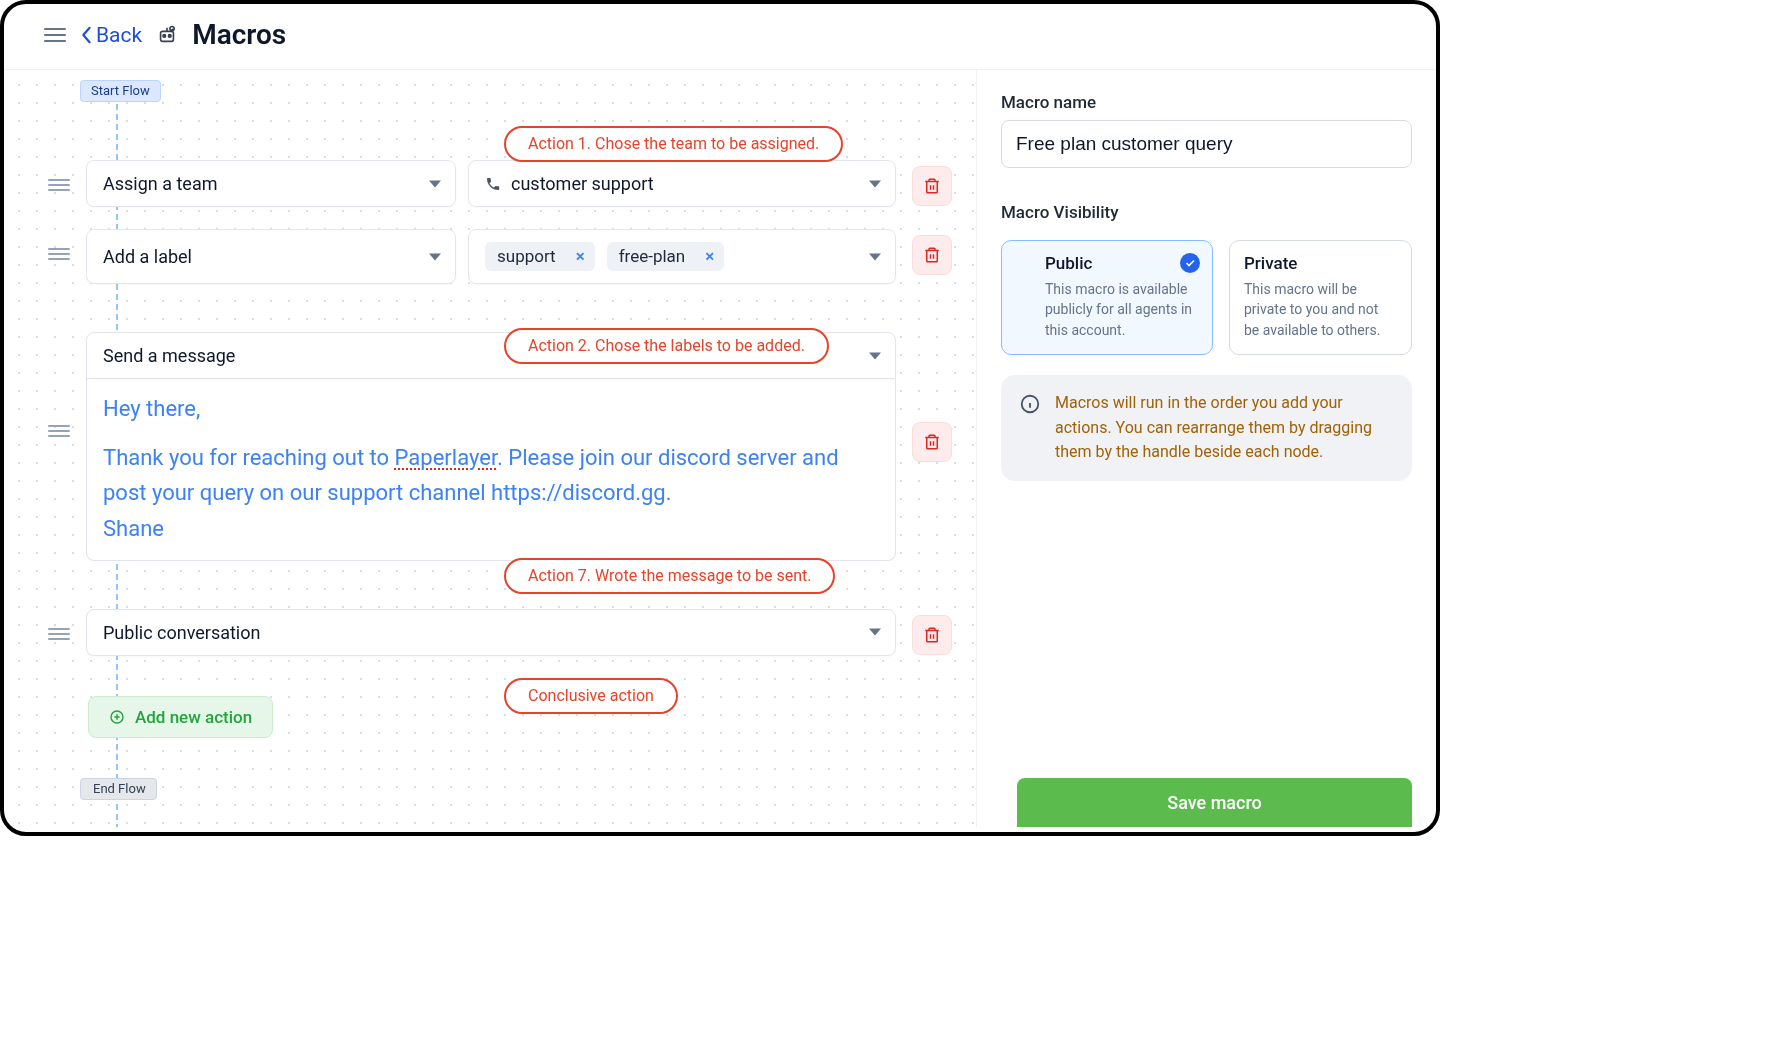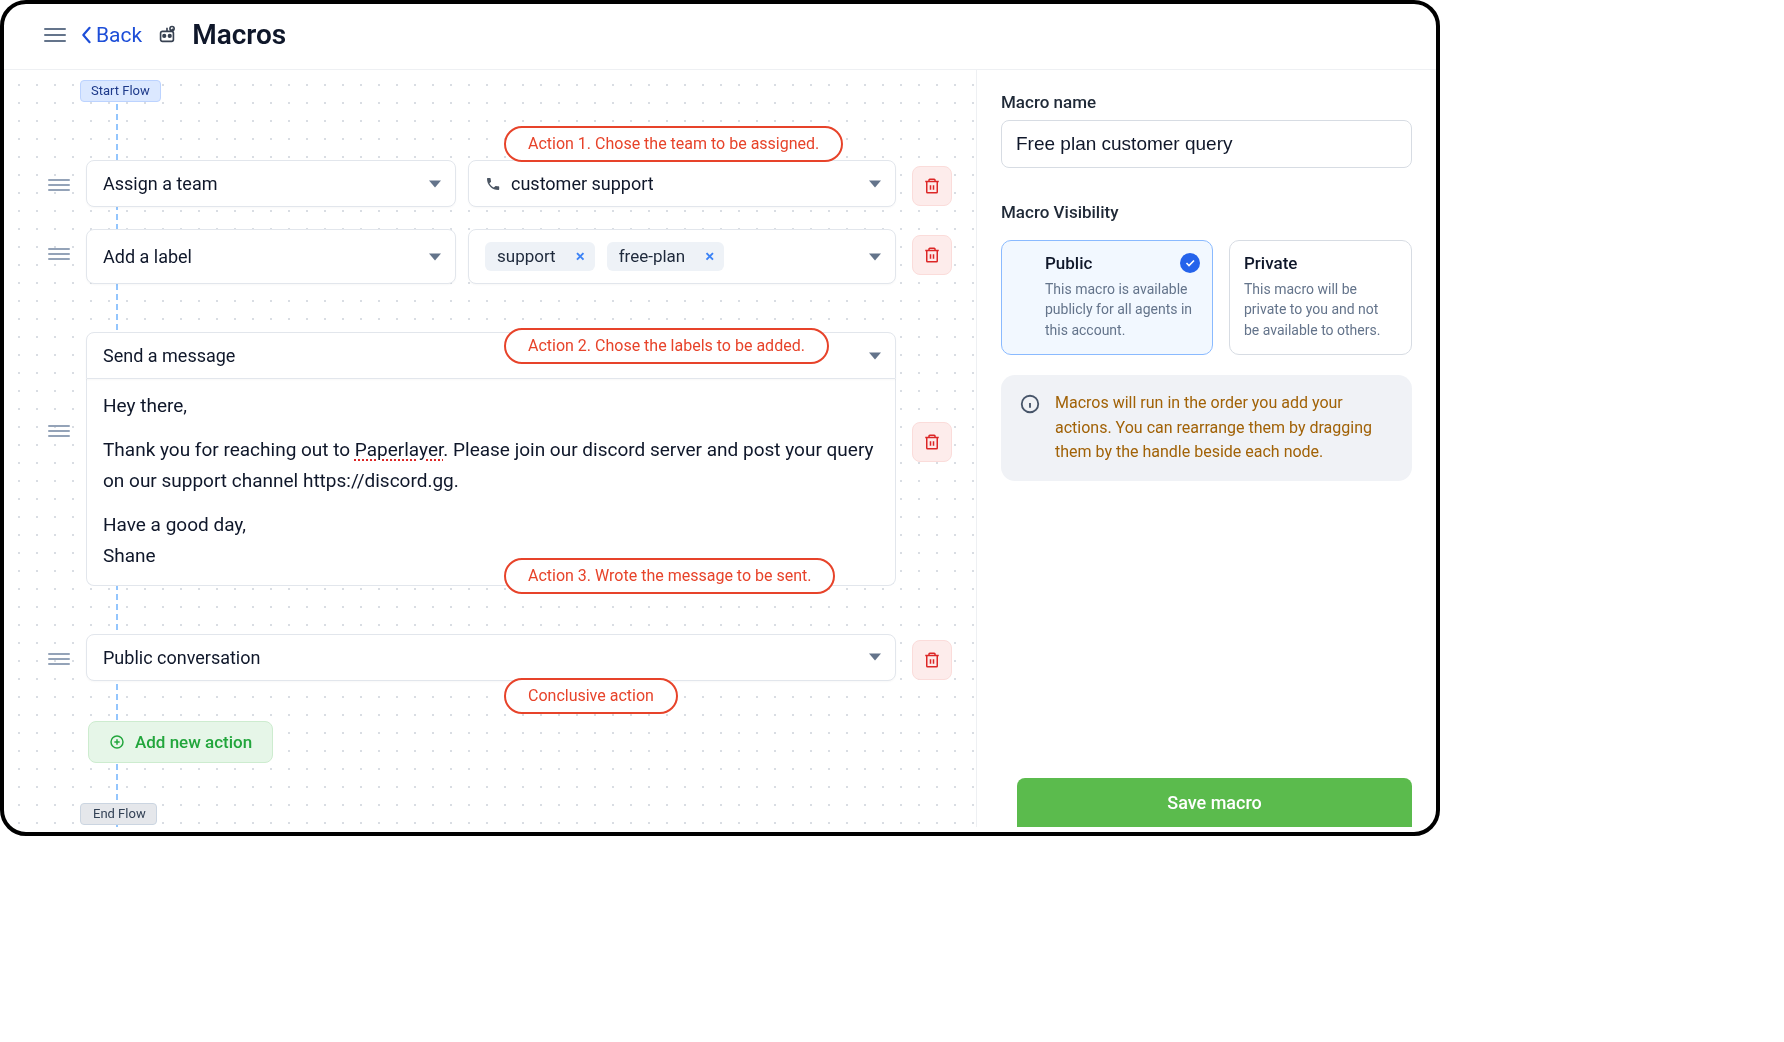--- a/index.html
+++ b/index.html
@@ -138,23 +138,23 @@
     margin-top: 6px;
   }
   .delete-btn svg { width: 18px; height: 18px; }
 
   .message-area {
     background: #fff;
     border: 1px solid #e2e6ec;
     border-top: none;
     border-radius: 0 0 8px 8px;
     padding: 12px 16px 14px 16px;
-    font-size: 19px;
+    font-size: 22px;
     line-height: 1.6;
-    color: #0f172a;
+    color: #3b82f6;
     width: 100%;
   }
   .message-top {
     border-radius: 8px 8px 0 0 !important;
   }
   .spellmark { text-decoration: underline dotted #dc2626 2px; text-underline-offset: 3px; }
 
   .add-action {
     display: inline-flex; align-items: center; gap: 10px;
     background: #e6f6e8;
@@ -358,33 +358,32 @@
           <div class="node-body col" style="max-width:810px;">
             <div class="big-select message-top">
               <span>Send a message</span>
               <span class="caret"></span>
             </div>
             <div class="message-area">
               <div>Hey there,</div>
               <div style="margin-top:14px;">
                 <span>Thank you for reaching out to </span><span class="spellmark">Paperlayer</span><span>. Please join our discord server and post your query on our support channel https://discord.gg.</span>
               </div>
-              <div style="margin-top:14px;">Have a good day,</div>
               <div>Shane</div>
             </div>
           </div>
           <div class="delete-btn" style="margin-top:90px;">
             <svg viewBox="0 0 24 24" fill="none" stroke="currentColor" stroke-width="2">
                 <path d="M3 6h18M8 6V4a1 1 0 011-1h6a1 1 0 011 1v2m3 0v14a1 1 0 01-1 1H6a1 1 0 01-1-1V6h14zM10 11v6M14 11v6"></path>
               </svg>
           </div>
         </div>
 
         
-        <div class="anno" style="top:478px; left:456px;">Action 3. Wrote the message to be sent.</div>
+        <div class="anno" style="top:478px; left:456px;">Action 7. Wrote the message to be sent.</div>
 
         
         <div class="node-row" style="margin-top:48px;">
           <div class="drag-handle">
               <div></div>
               <div></div>
               <div></div>
             </div>
           <div class="node-body">
             <div class="big-select" style="max-width:810px;">

